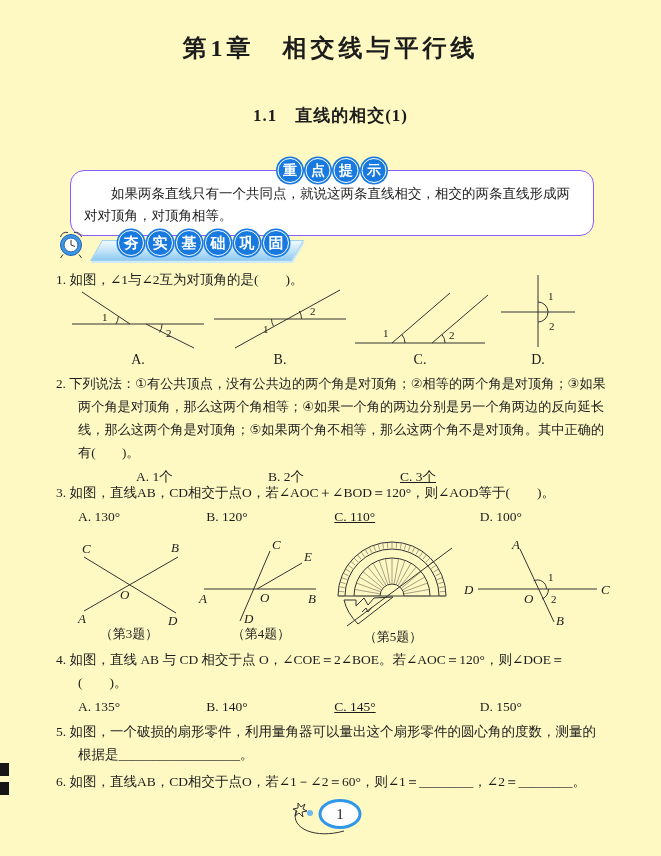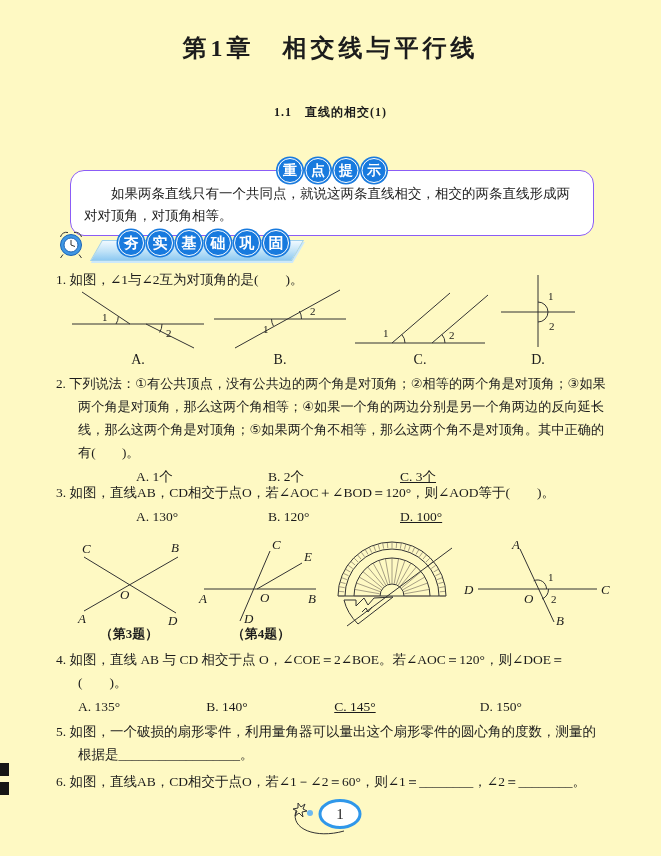--- a/index.html
+++ b/index.html
@@ -1,21 +1,21 @@
 <!DOCTYPE html>
 <html><head>
 <meta charset="utf-8">
 <style>
   html,body{margin:0;padding:0;background:#e8e8e8;}
   .page{position:relative;width:661px;height:856px;margin:0 auto;background:#fef9c3;overflow:hidden;
         font-family:"Liberation Serif","DejaVu Serif","DejaVu Sans",serif;color:#1c1c1c;}
   .chapter-title{position:absolute;top:32px;left:0;width:100%;text-align:center;
         font-size:24px;font-weight:bold;letter-spacing:4px;}
   .section-title{position:absolute;top:104px;left:0;width:100%;text-align:center;
-        font-size:12px;font-weight:bold;letter-spacing:1px;}
+        font-size:17px;font-weight:bold;letter-spacing:1px;}
 
   
   .hint-wrap{position:absolute;left:70px;top:158px;width:524px;}
   .hint-badge{position:absolute;left:50%;top:0;transform:translateX(-50%);display:flex;gap:3px;z-index:2;}
   .bchar{width:23px;height:23px;border-radius:50%;background:#187ade;color:#fff;font-weight:bold;
         font-size:14px;line-height:23px;text-align:center;border:1.5px solid #fff;
         box-shadow:0 0 0 1.5px #187ade;font-family:"Liberation Sans","DejaVu Sans",sans-serif;}
   .hint-box{margin-top:12px;border:1px solid #8b5cf6;border-radius:14px;background:#fff;
         padding:12px 13px 8px 13px;min-height:42px;}
   .hint-text{font-size:13.5px;line-height:22px;text-indent:2em;}
@@ -29,21 +29,21 @@
   .banner-chars .bchar{width:24px;height:24px;line-height:24px;font-size:15px;}
   .clock{position:absolute;left:0;top:0;}
 
   .q{position:absolute;left:56px;width:552px;font-size:13.5px;line-height:23px;}
   .qstem{padding-left:22px;text-indent:-22px;}
   .nowrap{white-space:nowrap;}
   .optrow{display:flex;padding-left:22px;margin-top:1px;justify-content:center;}
   .optrow span{display:block;width:132px;}
   .optrow span:nth-child(3){width:150px;text-decoration:underline;}
   .figbox{position:absolute;text-align:center;}
-  .figcap{font-size:13px;margin-top:0px;font-weight:bold;}
+  .figcap{font-size:13px;margin-top:0px;}
   svg{display:block;margin:0 auto;}
   svg line,svg path,svg polyline{stroke:#333;stroke-width:1;fill:none;}
   svg text{fill:#1c1c1c;font-family:"Liberation Serif","DejaVu Serif",serif;}
   .lab{font-size:13px;font-style:italic;}
   .num{font-size:11px;font-style:normal;}
   .thin line{stroke-width:0.6;stroke:#6b6258;}
 
   .pagebubble{position:absolute;left:282px;top:793px;}
   .edge-mark{position:absolute;left:0;width:9px;height:13px;background:#161616;}
 </style>
@@ -149,20 +149,21 @@
       <span>B. 2个</span>
       <span>C. 3个</span>
     </div>
   </div>
 
   <div class="q" style="top:481px;">
     <div class="qstem nowrap">3. 如图，直线AB，CD相交于点O，若∠AOC＋∠BOD＝120°，则∠AOD等于(　　)。</div>
     <div class="optrow">
       <span>A. 130°</span>
       <span>B. 120°</span>
+      <span>C. 110°</span>
       <span>D. 100°</span>
     </div>
   </div>
 
   <div class="figbox" style="left:68px;top:537px;width:122px;">
     <svg width="122" height="88" viewBox="0 0 122 88">
       <line x1="16" y1="74" x2="110" y2="20"></line>
       <line x1="16" y1="20" x2="108" y2="76"></line>
       <text class="lab" x="14" y="16">C</text>
       <text class="lab" x="103" y="15">B</text>
@@ -255,20 +256,21 @@
           <line x1="62.0" y1="52.4" x2="45.6" y2="32.9"></line>
           <line x1="60.4" y1="54.0" x2="40.9" y2="37.6"></line>
           <line x1="59.2" y1="55.8" x2="37.1" y2="43.0"></line>
           <line x1="58.3" y1="57.7" x2="34.3" y2="49.0"></line>
           <line x1="57.7" y1="59.8" x2="32.6" y2="55.4"></line>
           <line x1="57.5" y1="62.0" x2="32.0" y2="62.0"></line>
         </g>
 
       <line x1="25" y1="92" x2="130" y2="14" stroke="#222" stroke-width="1.1"></line>
     </svg>
+    <div class="figcap">（第5题）</div>
   </div>
 
   <div class="figbox" style="left:462px;top:537px;width:150px;">
     <svg width="150" height="88" viewBox="0 0 150 88">
       <line x1="16" y1="52" x2="135" y2="52"></line>
       <line x1="58" y1="12" x2="92" y2="85"></line>
       <path d="M71.7 43.8 A9 9 0 0 1 84.5 52"></path>
       <path d="M86.5 52 A11 11 0 0 1 80.1 62"></path>
       <text class="lab" x="50" y="12">A</text>
       <text class="lab" x="2" y="57">D</text>

